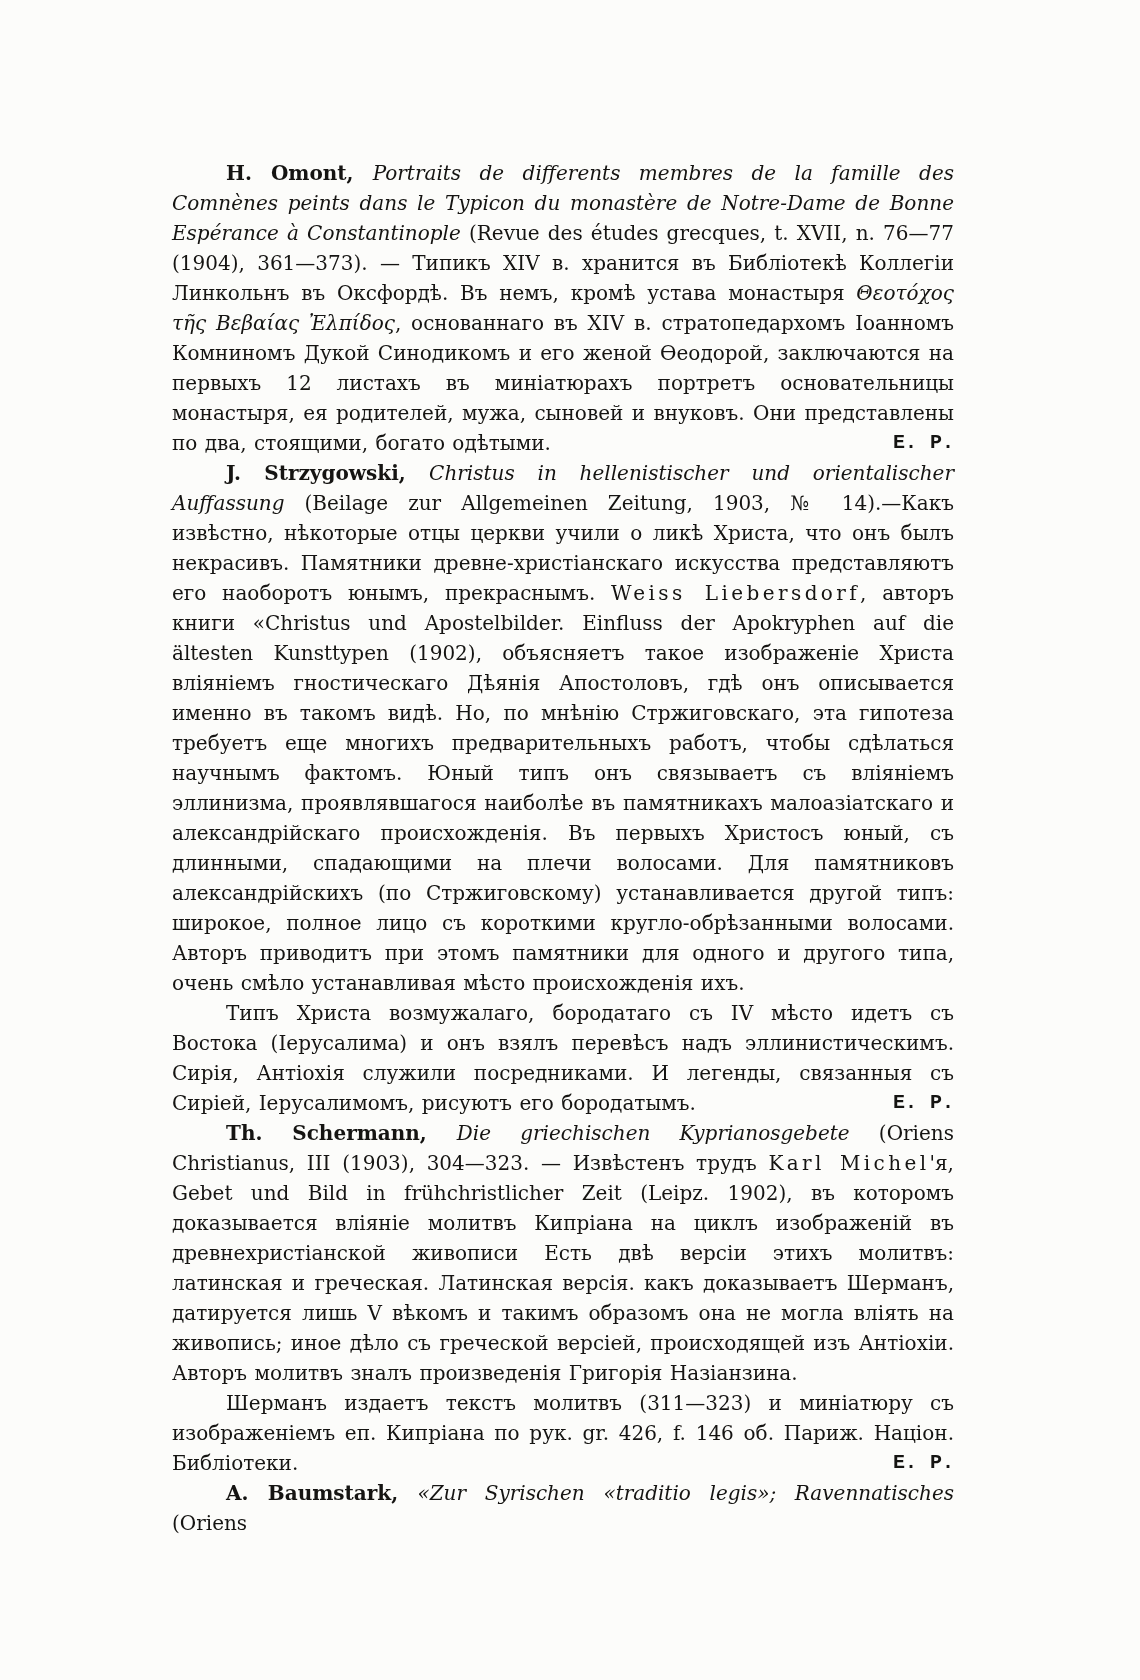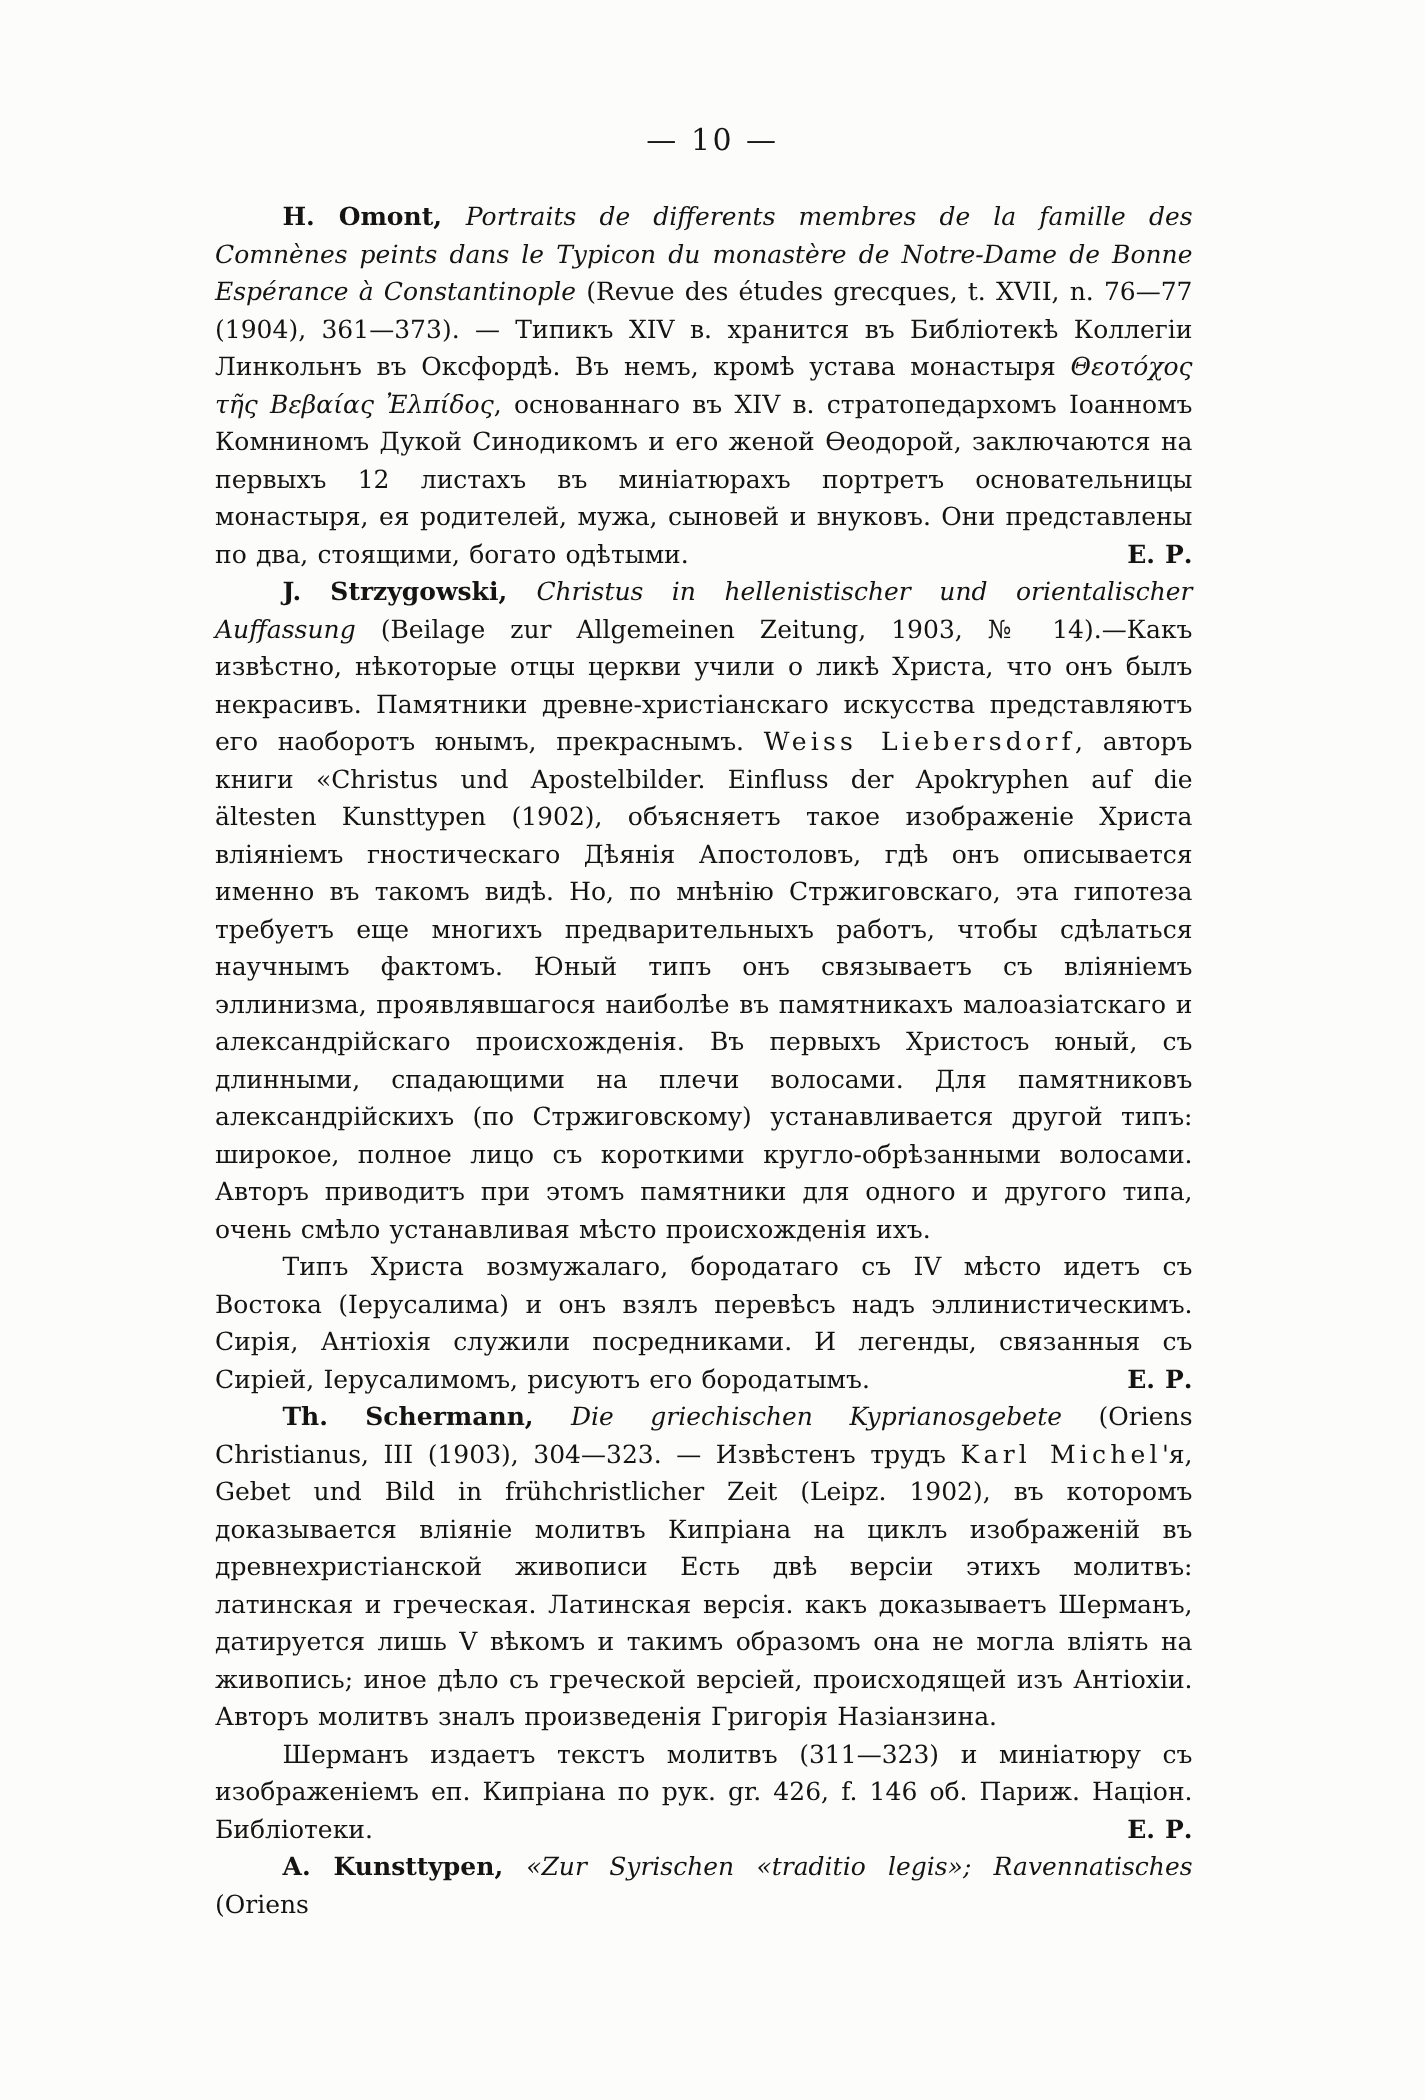--- a/index.html
+++ b/index.html
@@ -46,28 +46,28 @@
   }
   .seg-bold   { font-weight: bold; }
   .seg-italic { font-style: italic; }
   .seg-greek  { font-style: italic; }
   .seg-spaced { letter-spacing: 0.17em; }
   .seg-normal { }
   .initials {
     float: right;
     font-weight: bold;
     text-indent: 0;
+    font-family: Liberation Mono, monospace;
   }
 </style>
 </head>
 <body>
 
 <div class="page">
-  <div class="page-number">— 10 —</div>
   <div class="content" id="paragraphs-container">
       <p class="para"><span class="seg-bold">H. Omont, </span><span class="seg-italic">Portraits de differents membres de la famille des Comnènes peints dans le Typicon du monastère de Notre-Dame de Bonne Espérance à Constantinople </span><span class="seg-normal">(Revue des études grecques, t. XVII, n. 76—77 (1904), 361—373). — Типикъ XIV в. хранится въ Библіотекѣ Коллегіи Линкольнъ въ Оксфордѣ. Въ немъ, кромѣ устава монастыря </span><span class="seg-greek">Θεοτόχος τῆς Βεβαίας Ἐλπίδος</span><span class="seg-normal">, основаннаго въ XIV в. стратопедархомъ Іоанномъ Комниномъ Дукой Синодикомъ и его женой Ѳеодорой, заключаются на первыхъ 12 листахъ въ миніатюрахъ портретъ основательницы монастыря, ея родителей, мужа, сыновей и внуковъ. Они представлены по два, стоящими, богато одѣтыми.</span><span class="initials">Е. Р.</span></p>
       <p class="para"><span class="seg-bold">J. Strzygowski, </span><span class="seg-italic">Christus in hellenistischer und orientalischer Auffassung </span><span class="seg-normal">(Beilage zur Allgemeinen Zeitung, 1903, № 14).—Какъ извѣстно, нѣкоторые отцы церкви учили о ликѣ Христа, что онъ былъ некрасивъ. Памятники древне-христіанскаго искусства представляютъ его наоборотъ юнымъ, прекраснымъ. </span><span class="seg-spaced">Weiss Liebersdorf</span><span class="seg-normal">, авторъ книги «Christus und Apostelbilder. Einfluss der Apokryphen auf die ältesten Kunsttypen (1902), объясняетъ такое изображеніе Христа вліяніемъ гностическаго Дѣянія Апостоловъ, гдѣ онъ описывается именно въ такомъ видѣ. Но, по мнѣнію Стржиговскаго, эта гипотеза требуетъ еще многихъ предварительныхъ работъ, чтобы сдѣлаться научнымъ фактомъ. Юный типъ онъ связываетъ съ вліяніемъ эллинизма, проявлявшагося наиболѣе въ памятникахъ малоазіатскаго и александрійскаго происхожденія. Въ первыхъ Христосъ юный, съ длинными, спадающими на плечи волосами. Для памятниковъ александрійскихъ (по Стржиговскому) устанавливается другой типъ: широкое, полное лицо съ короткими кругло-обрѣзанными волосами. Авторъ приводитъ при этомъ памятники для одного и другого типа, очень смѣло устанавливая мѣсто происхожденія ихъ.</span></p>
       <p class="para"><span class="seg-normal">Типъ Христа возмужалаго, бородатаго съ IV мѣсто идетъ съ Востока (Іерусалима) и онъ взялъ перевѣсъ надъ эллинистическимъ. Сирія, Антіохія служили посредниками. И легенды, связанныя съ Сиріей, Іерусалимомъ, рисуютъ его бородатымъ.</span><span class="initials">Е. Р.</span></p>
       <p class="para"><span class="seg-bold">Th. Schermann, </span><span class="seg-italic">Die griechischen Kyprianosgebete </span><span class="seg-normal">(Oriens Christianus, III (1903), 304—323. — Извѣстенъ трудъ </span><span class="seg-spaced">Karl Michel</span><span class="seg-normal">'я, Gebet und Bild in frühchristlicher Zeit (Leipz. 1902), въ которомъ доказывается вліяніе молитвъ Кипріана на циклъ изображеній въ древнехристіанской живописи Есть двѣ версіи этихъ молитвъ: латинская и греческая. Латинская версія. какъ доказываетъ Шерманъ, датируется лишь V вѣкомъ и такимъ образомъ она не могла вліять на живопись; иное дѣло съ греческой версіей, происходящей изъ Антіохіи. Авторъ молитвъ зналъ произведенія Григорія Назіанзина.</span></p>
       <p class="para"><span class="seg-normal">Шерманъ издаетъ текстъ молитвъ (311—323) и миніатюру съ изображеніемъ еп. Кипріана по рук. gr. 426, f. 146 об. Париж. Націон. Библіотеки.</span><span class="initials">Е. Р.</span></p>
-      <p class="para justify-last"><span class="seg-bold">A. Kunsttypen, </span><span class="seg-italic">«Zur Syrischen «traditio legis»; Ravennatisches </span><span class="seg-normal">(Oriens</span></p>
+      <p class="para justify-last"><span class="seg-bold">A. Baumstark, </span><span class="seg-italic">«Zur Syrischen «traditio legis»; Ravennatisches </span><span class="seg-normal">(Oriens</span></p>
     </div>
 </div>
 
 </body></html>

